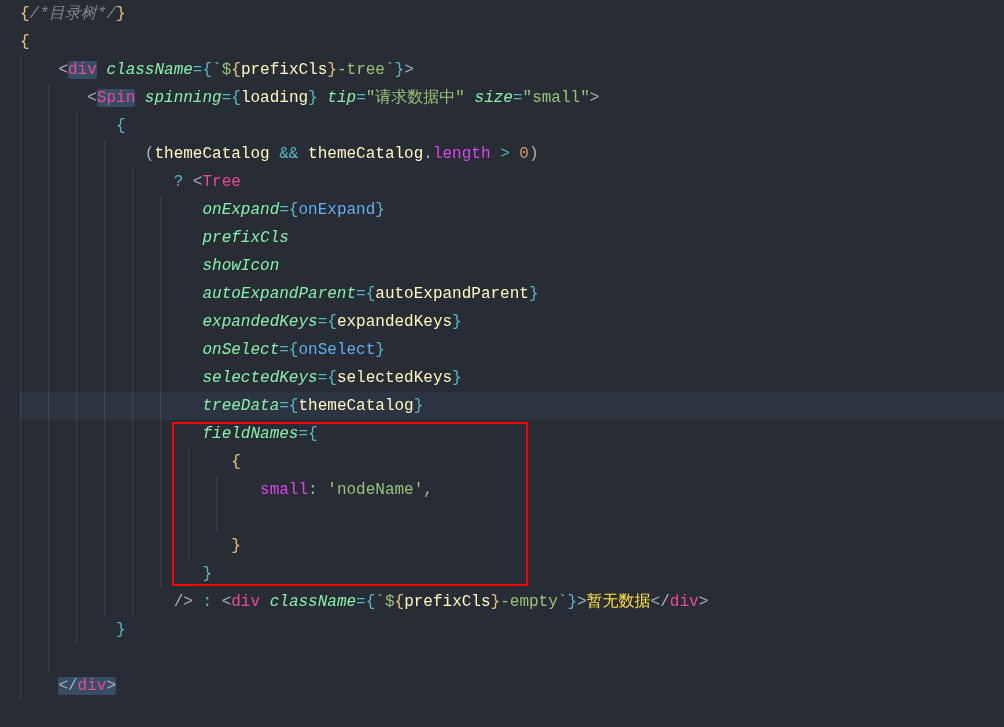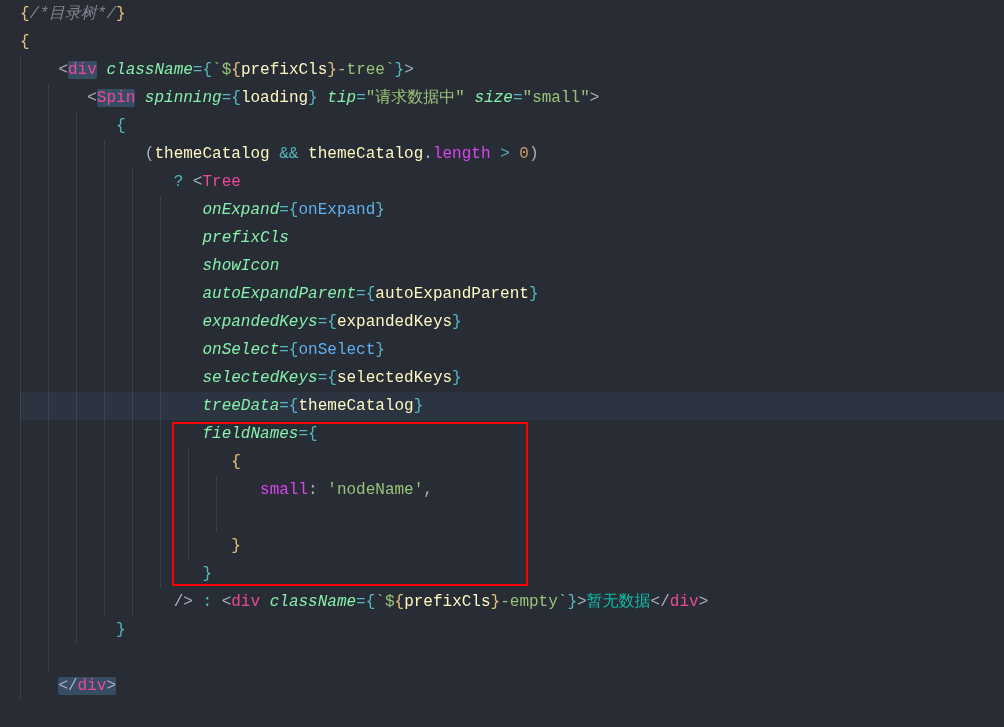--- a/index.html
+++ b/index.html
@@ -46,21 +46,21 @@
   .brace-b{ color: #56b6c2; }
   .tag    { color: #ec4899; }
   .attr   { color: #86efac; font-style: italic; }
   .string { color: #98c379; }
   .ident  { color: #fef9c3; }
   .ident-b{ color: #61afef; }
   .comment{ color: #7f848e; font-style: italic; }
   .prop   { color: #d946ef; }
   .num    { color: #d19a66; }
   .op     { color: #56b6c2; }
-  .text   { color: #14b8a6; }
+  .text   { color: #fde047; }
 
   .hl-line {
     background: rgba(97,175,239,0.07);
   }
 
   .hl-tag {
     background: rgba(97,175,239,0.25);
     border-radius: 2px;
   }
 

